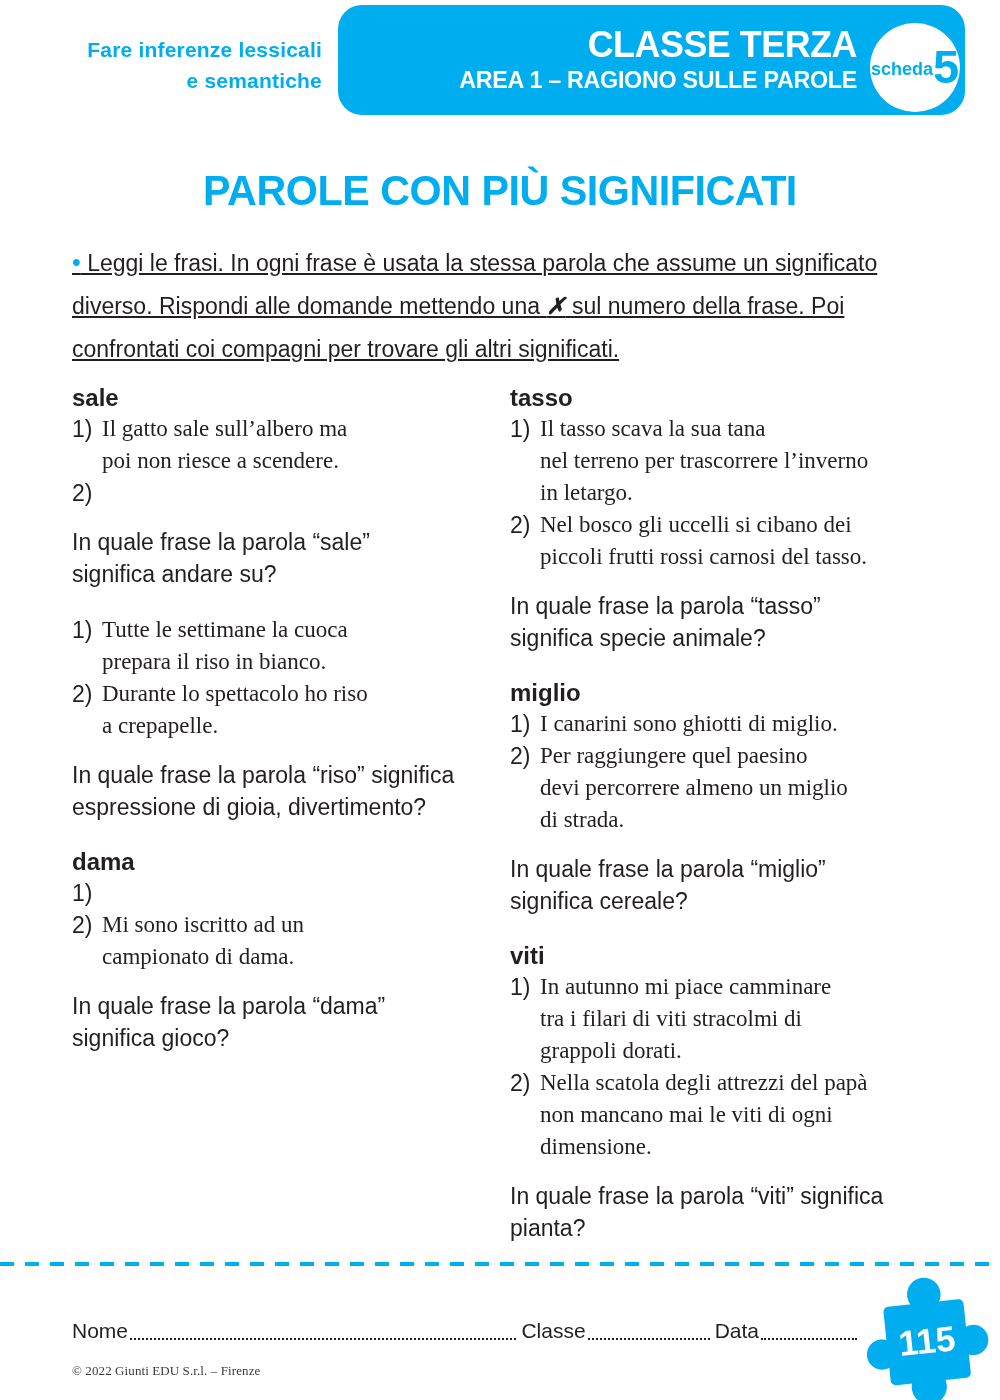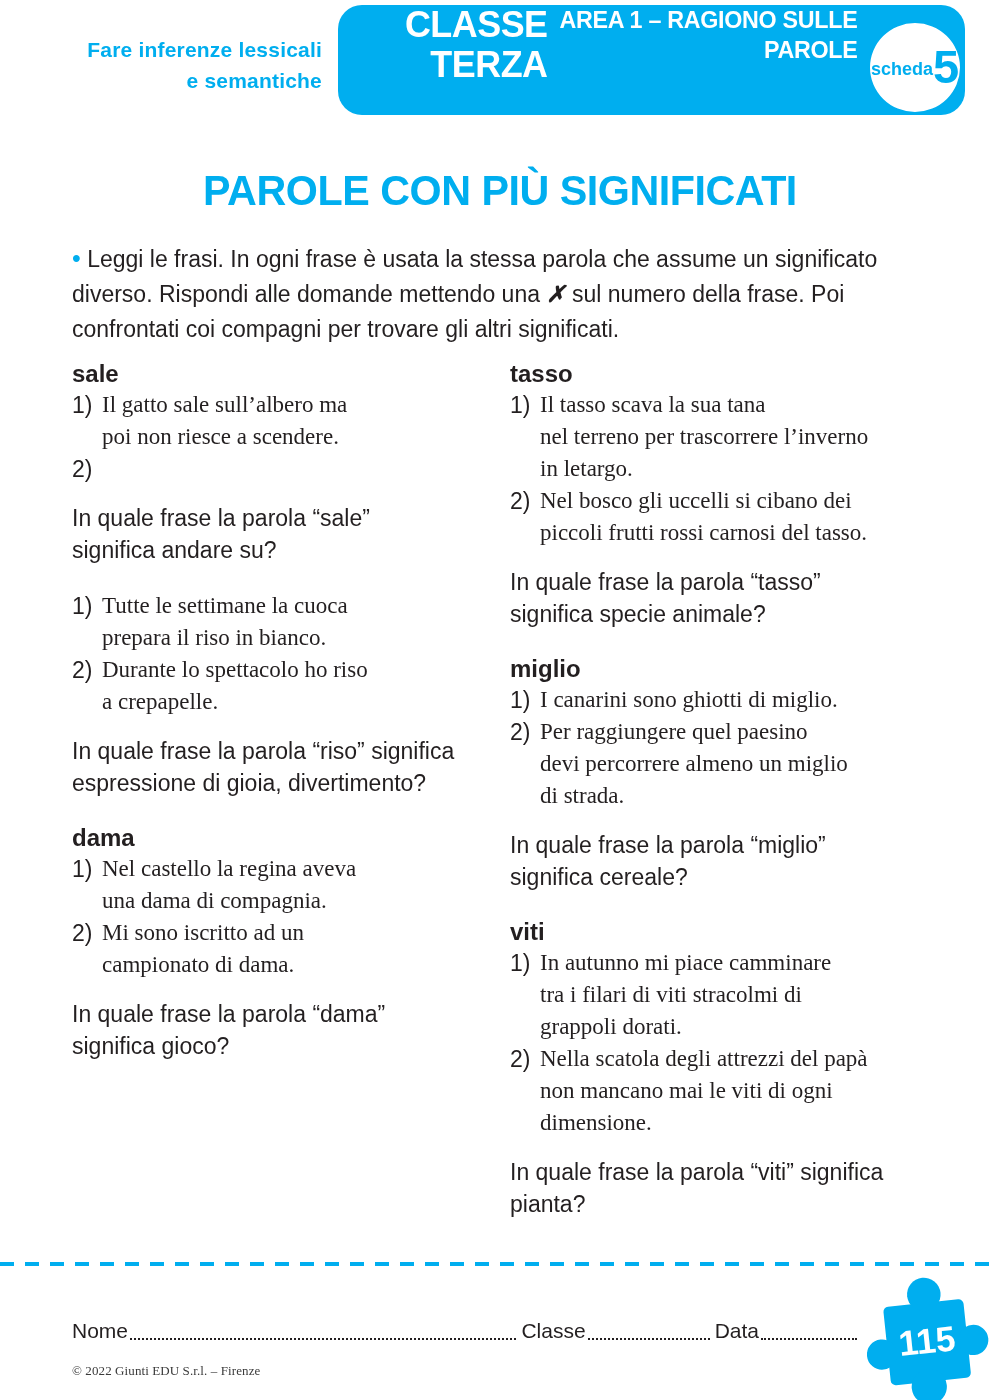--- a/index.html
+++ b/index.html
@@ -14,21 +14,21 @@
   
   .tagline{
     position:absolute;top:34px;left:0;width:322px;
     text-align:right;color:var(--accent);
     font-size:21px;font-weight:bold;line-height:31px;
     white-space:pre-line;letter-spacing:.2px;
   }
   .header-box{
     position:absolute;top:5px;left:338px;width:627px;height:110px;
     background:var(--accent);border-radius:24px;
-    display:flex;flex-direction:row;justify-content:center;
+    display:flex;flex-direction:column;justify-content:center;
     text-align:right;padding-right:108px;color:#fff;
   }
   .header-class{font-size:37px;font-weight:800;letter-spacing:-.5px;line-height:1.08;transform:scaleX(.97);transform-origin:right;}
   .header-area{font-size:24px;font-weight:700;letter-spacing:-.3px;line-height:1.25;transform:scaleX(.97);transform-origin:right;}
   .scheda-badge{
     position:absolute;top:21px;left:868px;width:94px;height:93px;
     background:#fff;border:2px solid var(--accent);border-radius:50%;
     display:flex;flex-direction:row;align-items:center;justify-content:center;
     color:var(--accent);z-index:2;
   }
@@ -36,21 +36,21 @@
   .scheda-number{font-size:47px;font-weight:bold;line-height:.95;}
 
   
   .page-title{
     margin-top:166px;text-align:center;color:var(--accent);
     font-size:43px;font-weight:800;letter-spacing:-.5px;
     transform:scaleX(.96);
   }
   .instructions{
     margin:26px 68px 0 72px;
-    font-size:23px;line-height:35px;
+    font-size:23px;line-height:43px;text-decoration:underline;
   }
   .instructions .bullet{color:var(--accent);font-size:25px;}
   .instructions .pre{white-space:pre-line;}
   .instructions .xmark{font-weight:bold;font-style:italic;}
 
   
   .columns{
     display:grid;grid-template-columns:438px 1fr;
     padding-left:72px;padding-right:40px;margin-top:12px;
   }
@@ -133,22 +133,20 @@
 a crepapelle.</span>
         </div>
         <p class="question">In quale frase la parola “riso” significa
 espressione di gioia, divertimento?</p>
       </section>
 
       <section class="wordblock">
         <h3 class="word-heading">dama</h3>
         <div class="item">
           <span class="num">1)</span>
-          <span class="txt">Nel castello la regina aveva
-una dama di compagnia.</span>
         </div>
         <div class="item">
           <span class="num">2)</span>
           <span class="txt">Mi sono iscritto ad un
 campionato di dama.</span>
         </div>
         <p class="question">In quale frase la parola “dama”
 significa gioco?</p>
       </section>
 

